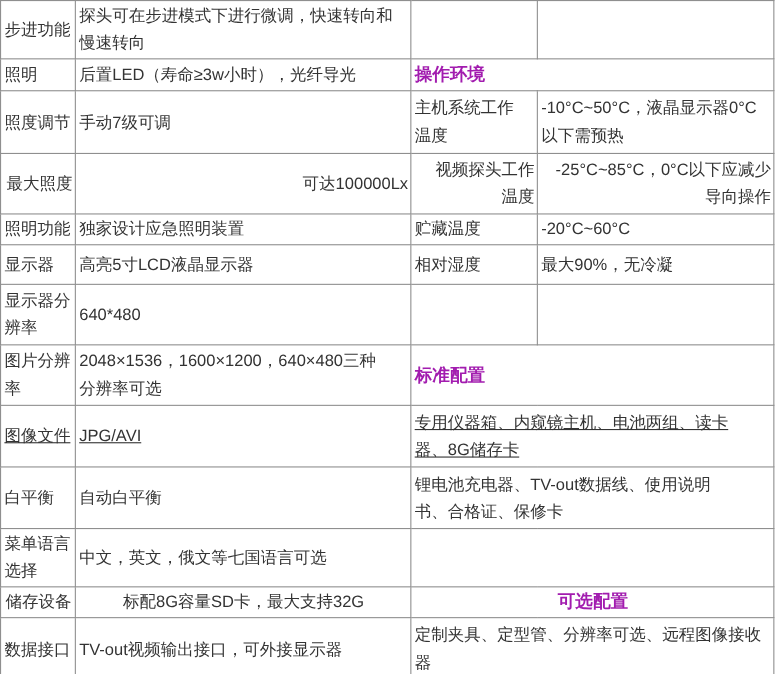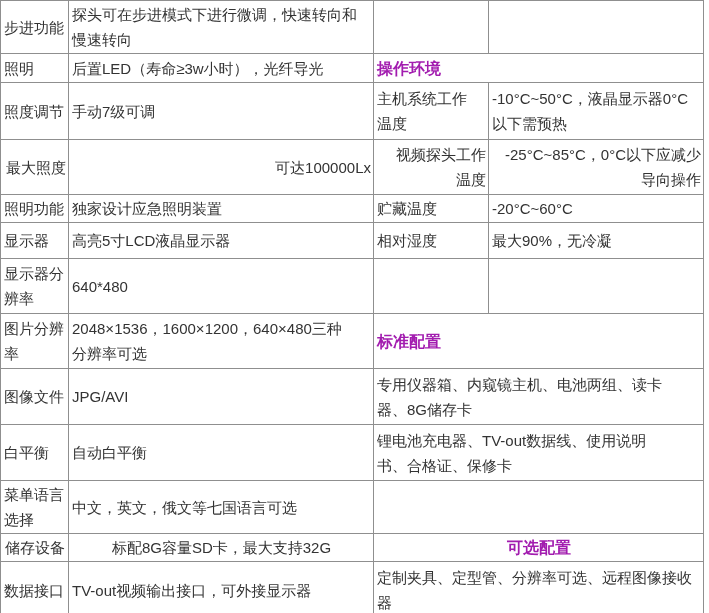--- a/index.html
+++ b/index.html
@@ -37,21 +37,21 @@
   }
   
   tr.r1  { height: 52px; }
   tr.r2  { height: 29px; padding-left: 24px; }
   tr.r3  { height: 57px; }
   tr.r4  { height: 55px; text-align: right; }
   tr.r5  { height: 25px; }
   tr.r6  { height: 36px; }
   tr.r7  { height: 55px; }
   tr.r8  { height: 55px; }
-  tr.r9  { height: 56px; }
+  tr.r9  { height: 56px; text-decoration: underline; }
   tr.r10 { height: 56px; }
   tr.r11 { height: 51px; }
   tr.r12 { height: 28px; text-align: center; }
   tr.r13 { height: 57px; }
 </style>
 </head>
 <body>
 
 <table class="spec">
   <colgroup>

